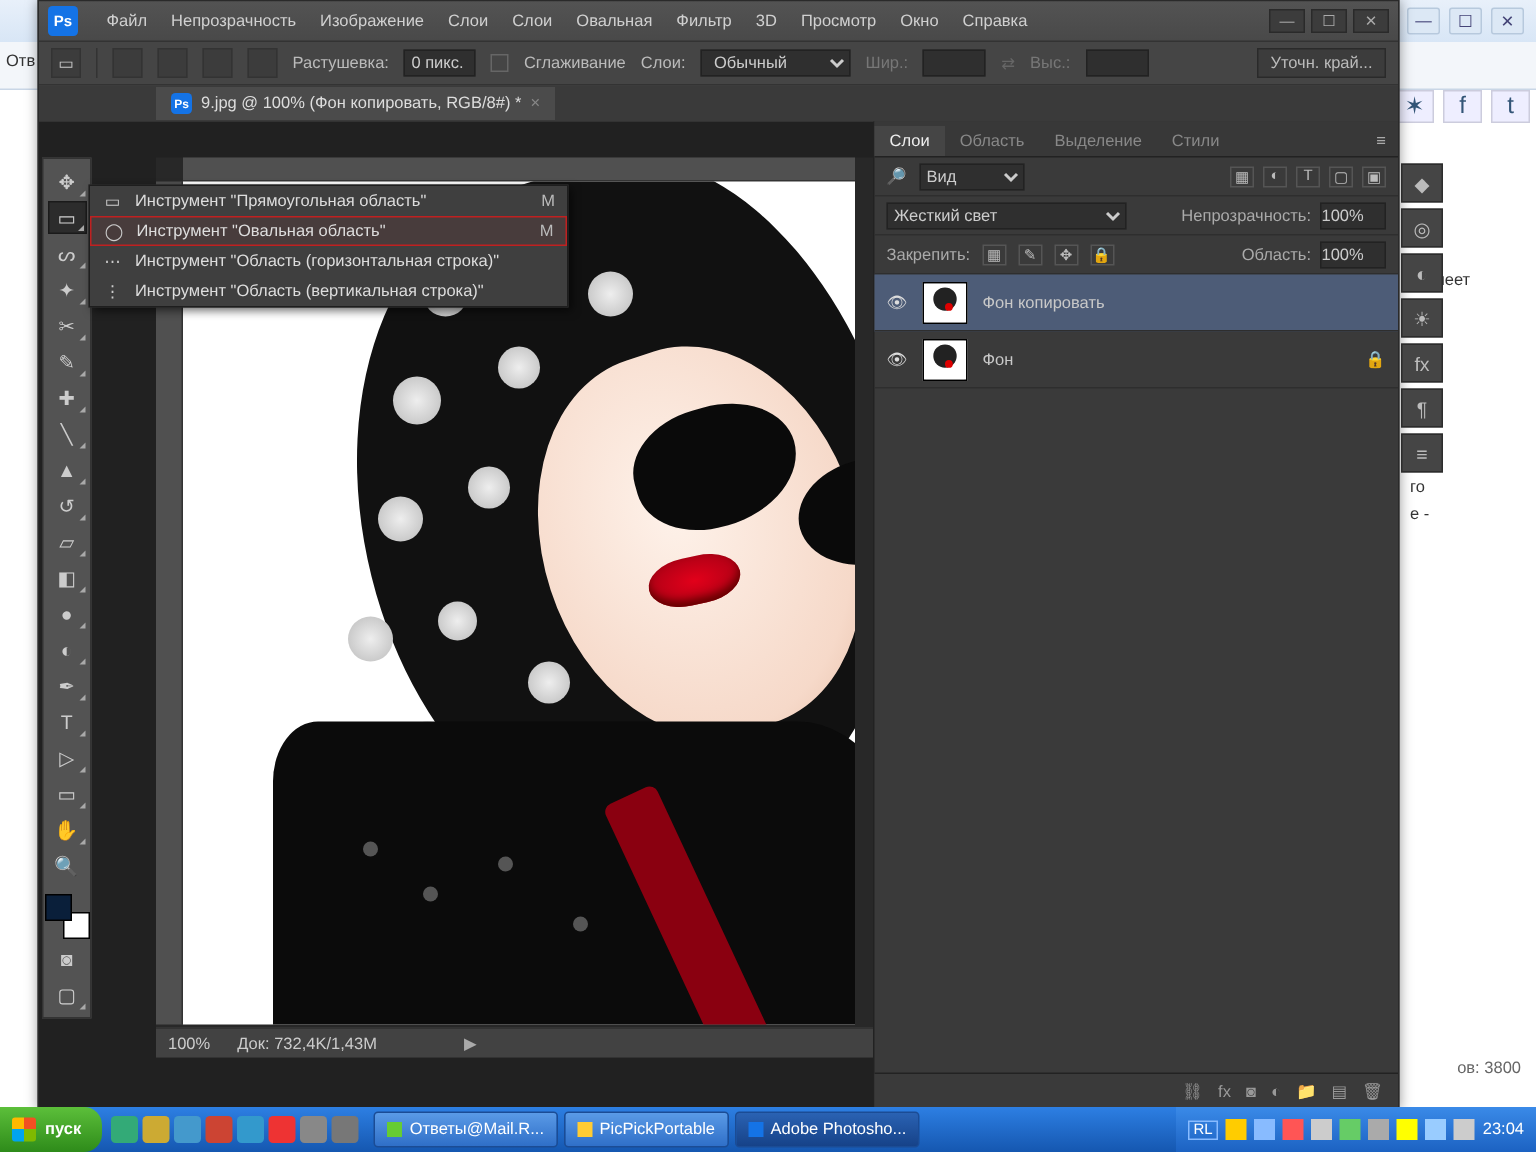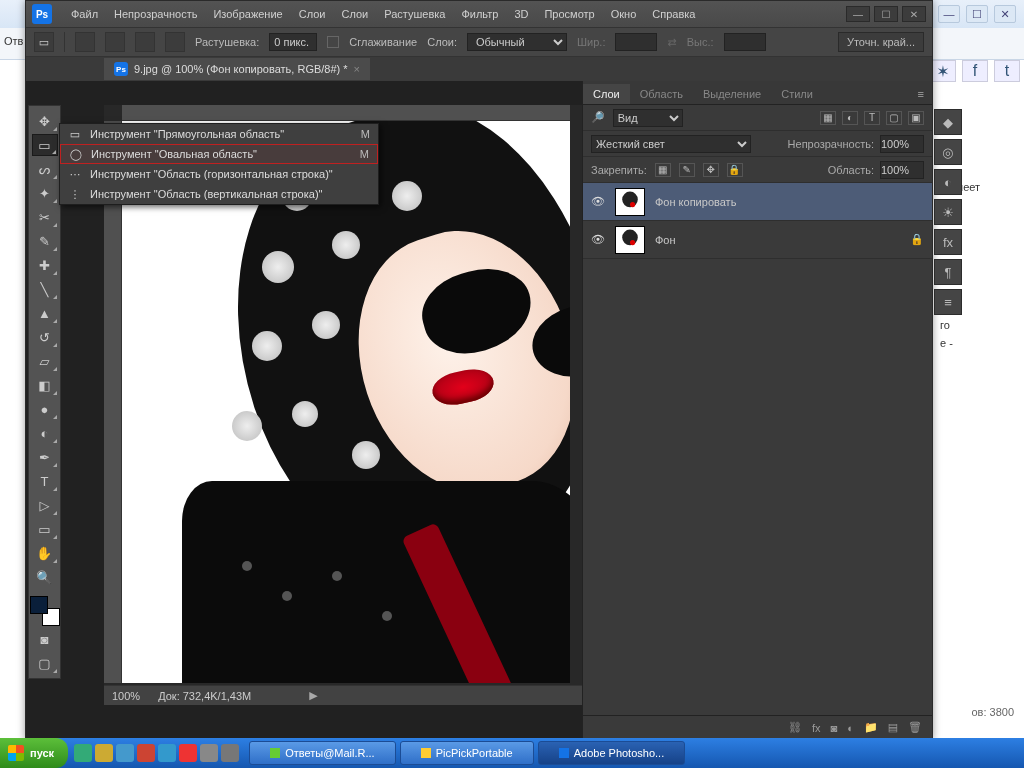--- a/index.html
+++ b/index.html
@@ -73,21 +73,21 @@
   .layer .lock{margin-left:auto;color:#aaa;}
   .panel-footer{position:absolute;bottom:0;left:0;right:0;height:24px;background:#3a3a3a;border-top:1px solid #222;display:flex;justify-content:flex-end;align-items:center;gap:10px;padding:0 10px;color:#999;}
   
   .dockstrip{position:absolute;right:-32px;top:24px;width:30px;display:flex;flex-direction:column;gap:4px;padding-top:4px;}
   .dockstrip span{width:28px;height:26px;background:#454545;border:1px solid #2c2c2c;display:flex;align-items:center;justify-content:center;color:#bbb;font-size:13px;}
   
   .taskbar{position:absolute;left:0;right:0;bottom:0;height:30px;background:linear-gradient(#2d7fe3,#1557b0);display:flex;align-items:center;font-size:11px;color:#fff;}
   .start{height:30px;padding:0 14px 0 8px;background:linear-gradient(#5cbf3a,#2e8b1a);display:flex;align-items:center;gap:6px;font-weight:bold;border-radius:0 12px 12px 0;}
   .ql{display:flex;gap:3px;padding:0 6px;}
   .ql span{width:18px;height:18px;border-radius:3px;}
-  .task{height:24px;background:linear-gradient(#5a9ae6,#2f6fc8);border:1px solid #1b4c95;border-radius:3px;display:flex;align-items:center;gap:5px;padding:0 20px;margin-left:4px;max-width:148px;overflow:hidden;white-space:nowrap;}
+  .task{height:24px;background:linear-gradient(#5a9ae6,#2f6fc8);border:1px solid #1b4c95;border-radius:3px;display:flex;align-items:center;gap:5px;padding:0 8px;margin-left:4px;max-width:148px;overflow:hidden;white-space:nowrap;}
   .task.act{background:linear-gradient(#2a62b3,#164288);}
   .tray{margin-left:auto;height:30px;background:linear-gradient(#3a8ae8,#1c62c2);display:flex;align-items:center;gap:5px;padding:0 8px;}
   .tray .ic{width:14px;height:14px;}
   .mini{width:10px;height:10px;display:inline-block;}
   .thumb svg{width:100%;height:100%;}
   .btn{background:#3c3c3c;border:1px solid #2a2a2a;color:#bbb;padding:2px 8px;height:20px;display:flex;align-items:center;}
 </style>
 </head>
 <body>
 
@@ -114,21 +114,21 @@
 
 <div class="ps">
   <div class="titlebar">
     <div class="psicon">Ps</div>
     <div class="menubar">
       <div>Файл</div>
       <div>Непрозрачность</div>
       <div>Изображение</div>
       <div>Слои</div>
       <div>Слои</div>
-      <div>Растушевка</div>
+      <div>Овальная</div>
       <div>Фильтр</div>
       <div>3D</div>
       <div>Просмотр</div>
       <div>Окно</div>
       <div>Справка</div>
     </div>
     <div class="winctrl">
       <span>—</span>
       <span>☐</span>
       <span>✕</span>
@@ -356,13 +356,26 @@
     <span>Ответы@Mail.R...</span>
   </div>
   <div class="task">
     <span class="mini" style="background:#fc3"></span>
     <span>PicPickPortable</span>
   </div>
   <div class="task act">
     <span class="mini" style="background:#1473e6"></span>
     <span>Adobe Photosho...</span>
   </div>
+  <div class="tray">
+    <span style="font-size:10px;border:1px solid #8bf;padding:0 3px">RL</span>
+    <span class="ic" style="background:#fc0"></span>
+    <span class="ic" style="background:#8bf"></span>
+    <span class="ic" style="background:#f55"></span>
+    <span class="ic" style="background:#ccc"></span>
+    <span class="ic" style="background:#6c6"></span>
+    <span class="ic" style="background:#aaa"></span>
+    <span class="ic" style="background:#ff0"></span>
+    <span class="ic" style="background:#9cf"></span>
+    <span class="ic" style="background:#ccc"></span>
+    <span style="font-size:11px">23:04</span>
+  </div>
 </div>
 
 </body></html>

